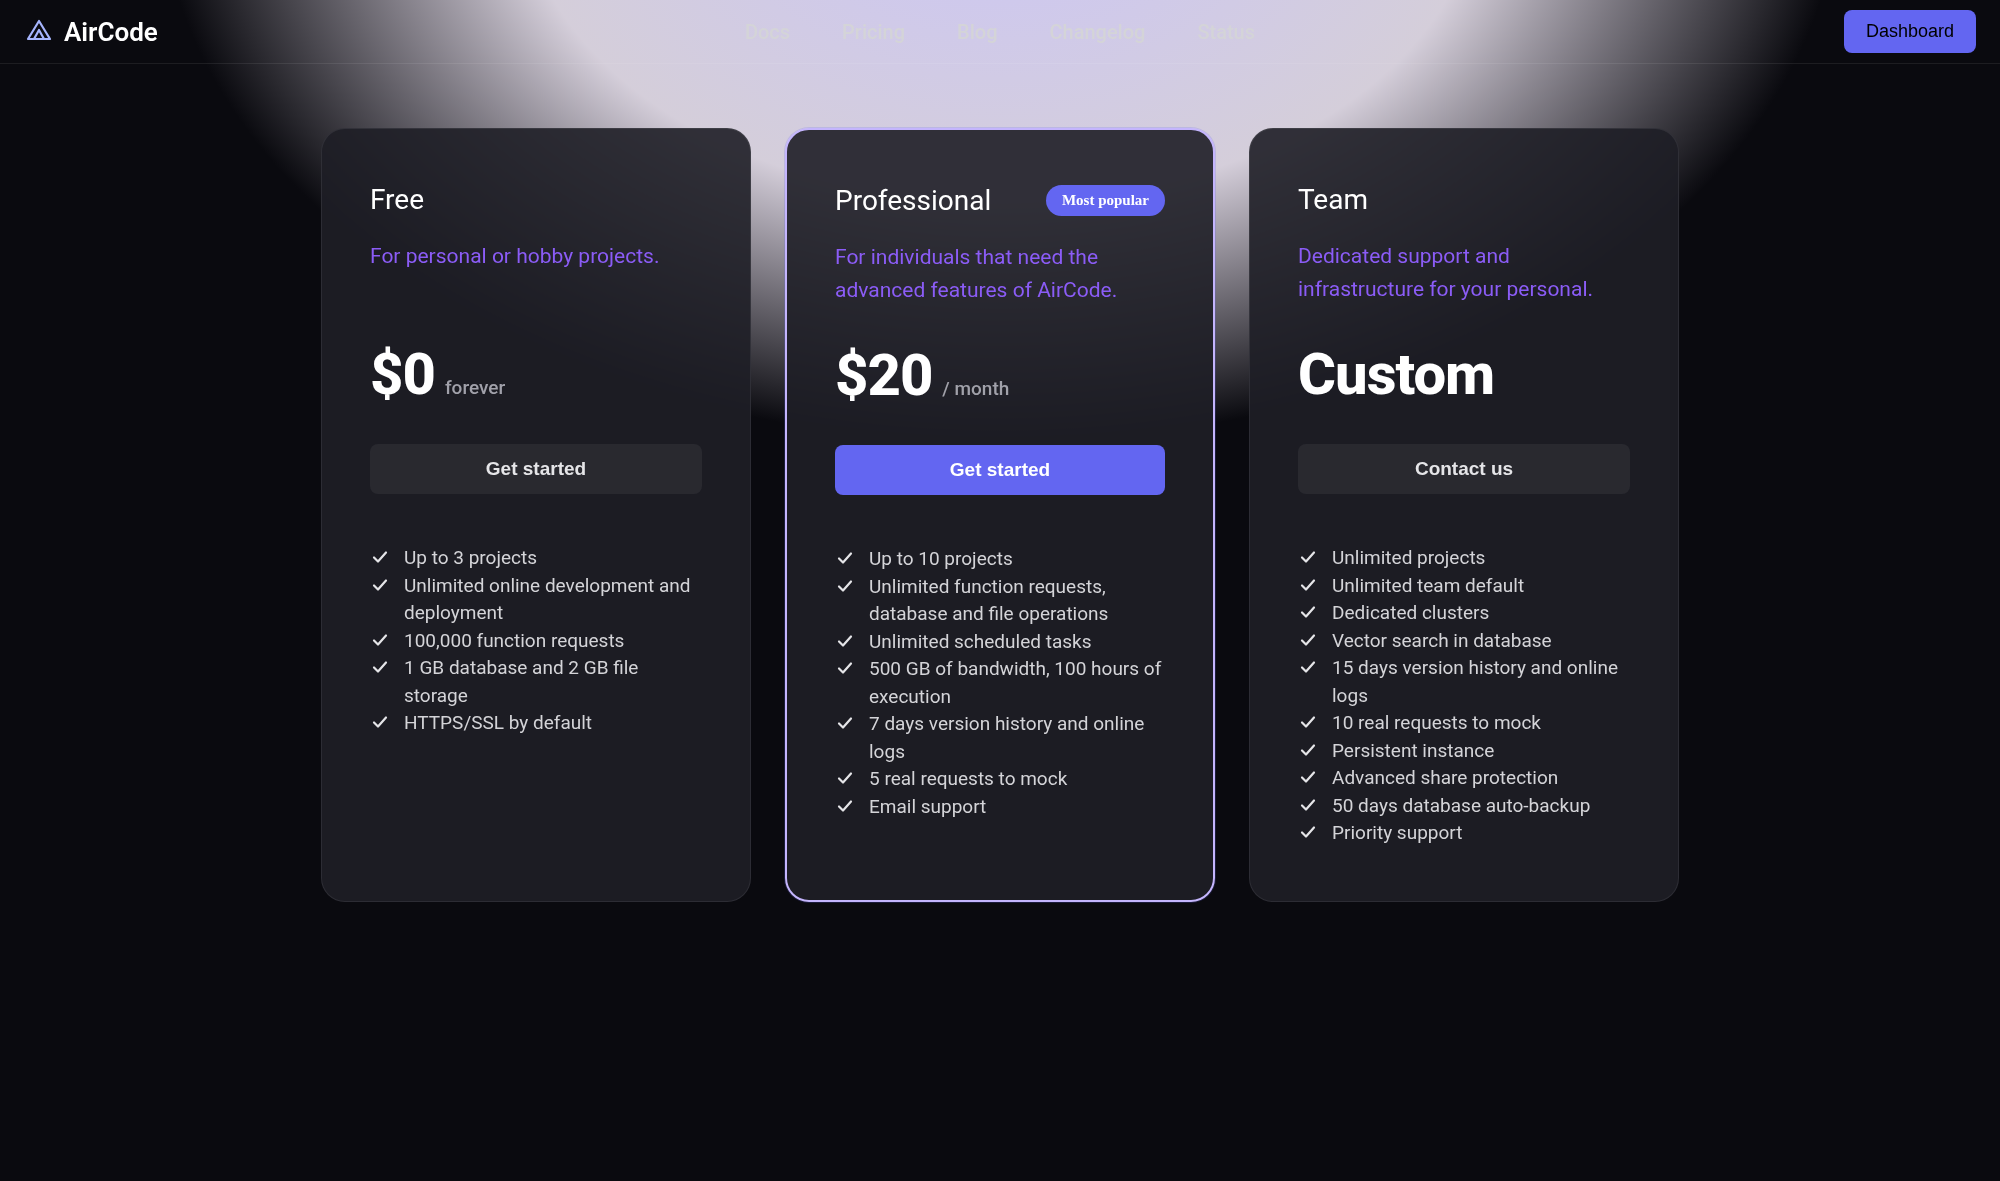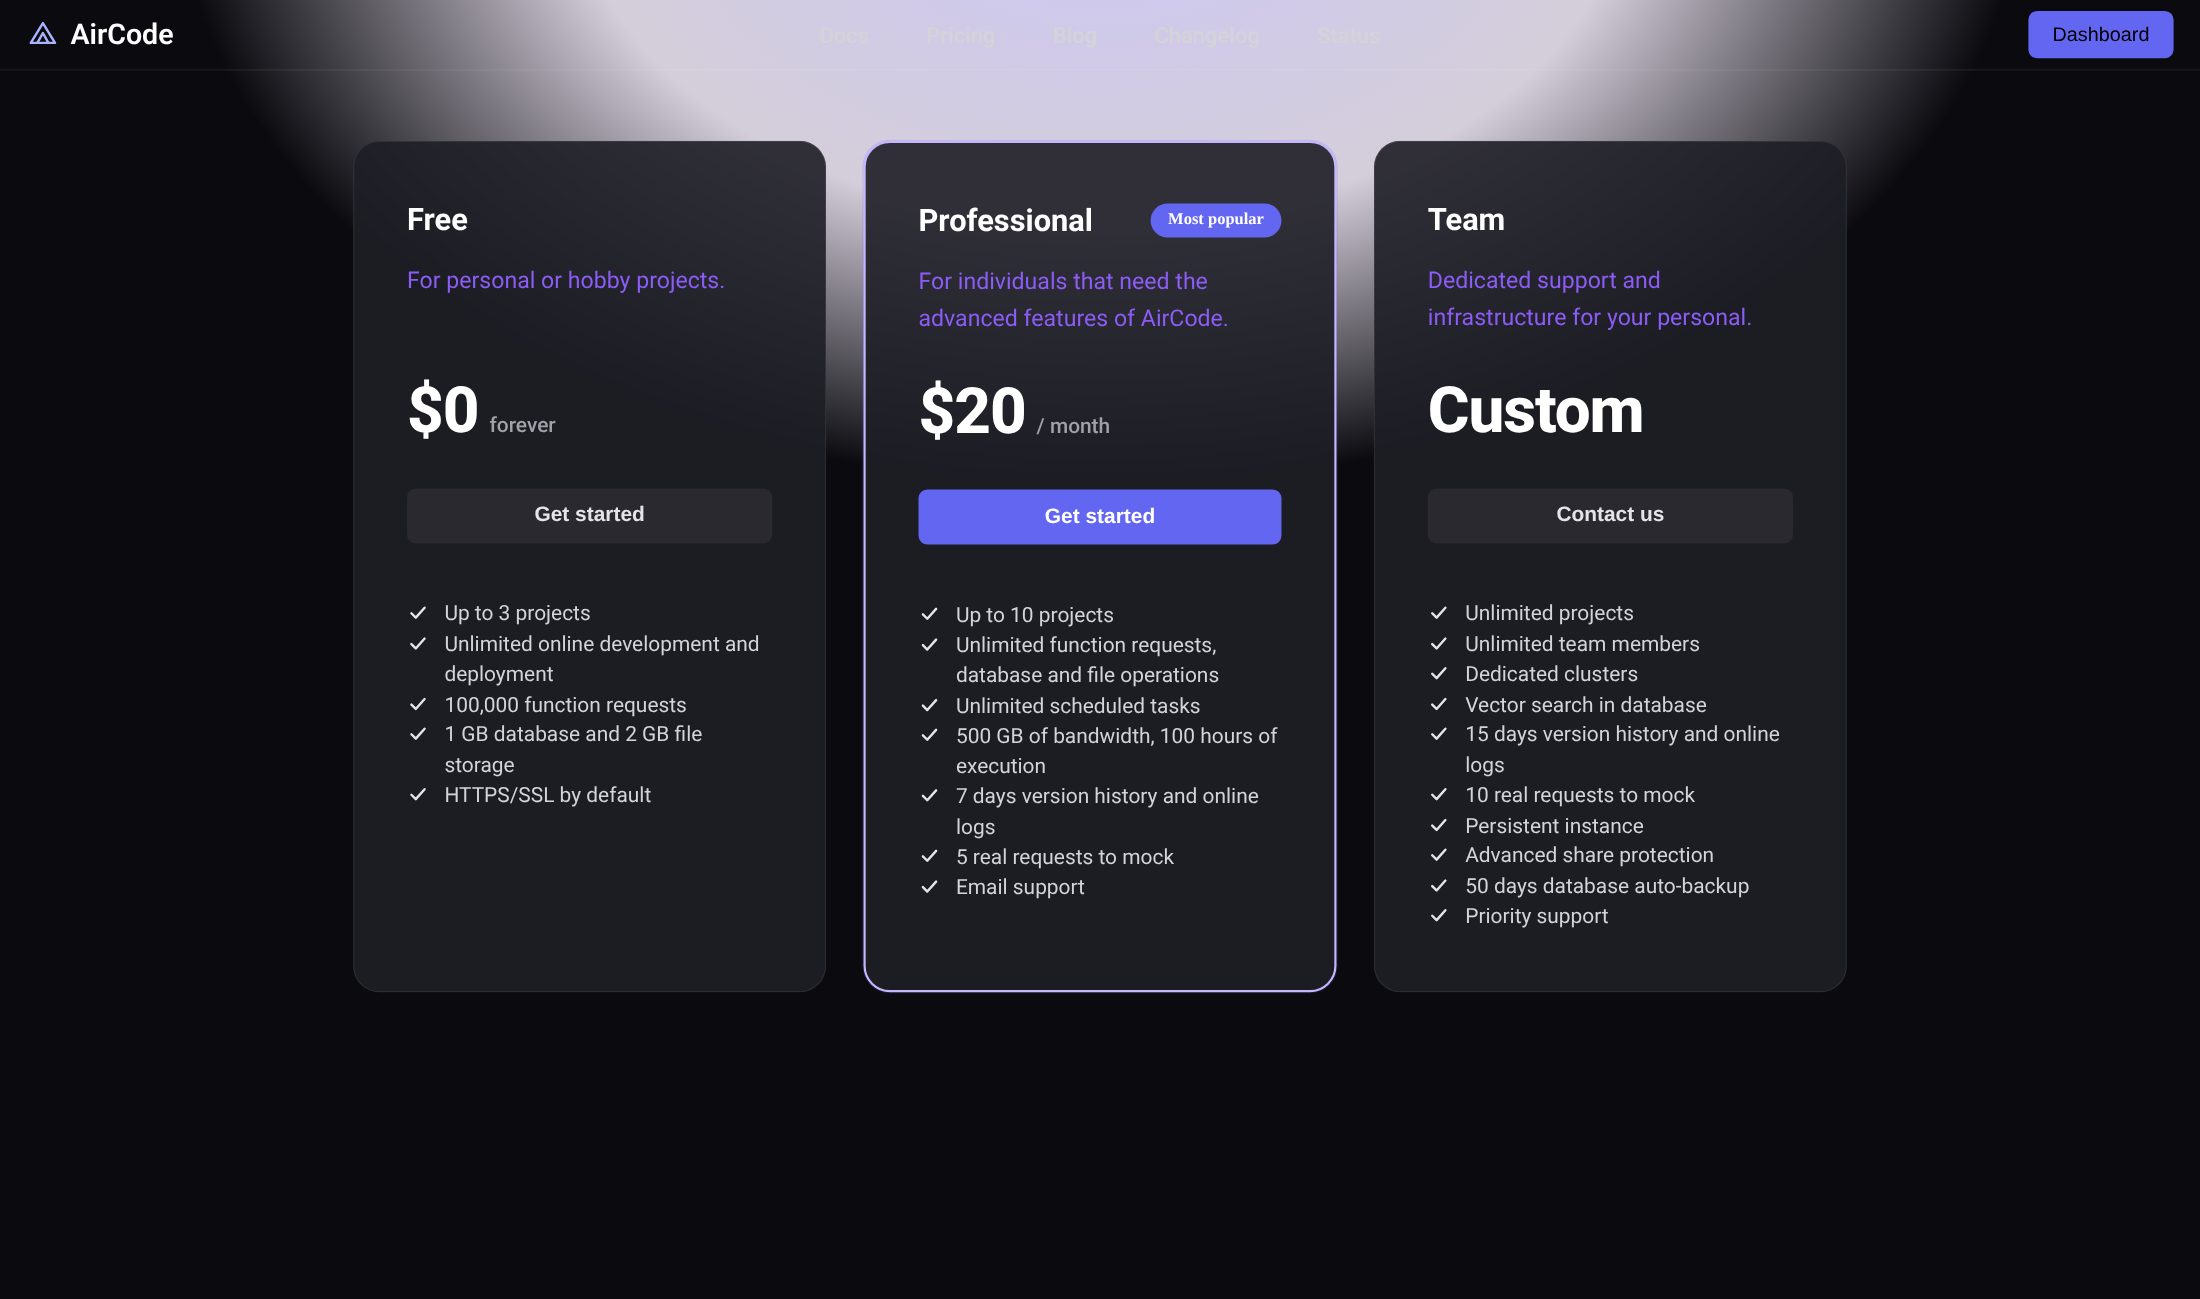--- a/index.html
+++ b/index.html
@@ -92,21 +92,21 @@
 
     .card-header {
       display: flex;
       align-items: center;
       justify-content: space-between;
       margin-bottom: 24px;
     }
 
     .plan-title {
       font-size: 28px;
-      font-weight: 700;
+      font-weight: 400;
       color: #ffffff;
     }
 
     .badge {
       background: #6366f1;
       color: #ffffff;
       font-size: 15px;
       font-weight: 600;
       padding: 7px 16px;
       border-radius: 999px;
@@ -357,21 +357,21 @@
             </svg>
           </span>
           <span class="feature-text">Unlimited projects</span>
         </li>
       <li class="feature">
           <span class="check-icon">
             <svg width="20" height="20" viewBox="0 0 20 20">
               <path d="M4 10.5 L8 14.5 L16 5.5" stroke="#e5e5e8" stroke-width="2.2" fill="none" stroke-linecap="round" stroke-linejoin="round"></path>
             </svg>
           </span>
-          <span class="feature-text">Unlimited team members</span>
+          <span class="feature-text">Unlimited team default</span>
         </li>
       <li class="feature">
           <span class="check-icon">
             <svg width="20" height="20" viewBox="0 0 20 20">
               <path d="M4 10.5 L8 14.5 L16 5.5" stroke="#e5e5e8" stroke-width="2.2" fill="none" stroke-linecap="round" stroke-linejoin="round"></path>
             </svg>
           </span>
           <span class="feature-text">Dedicated clusters</span>
         </li>
       <li class="feature">

